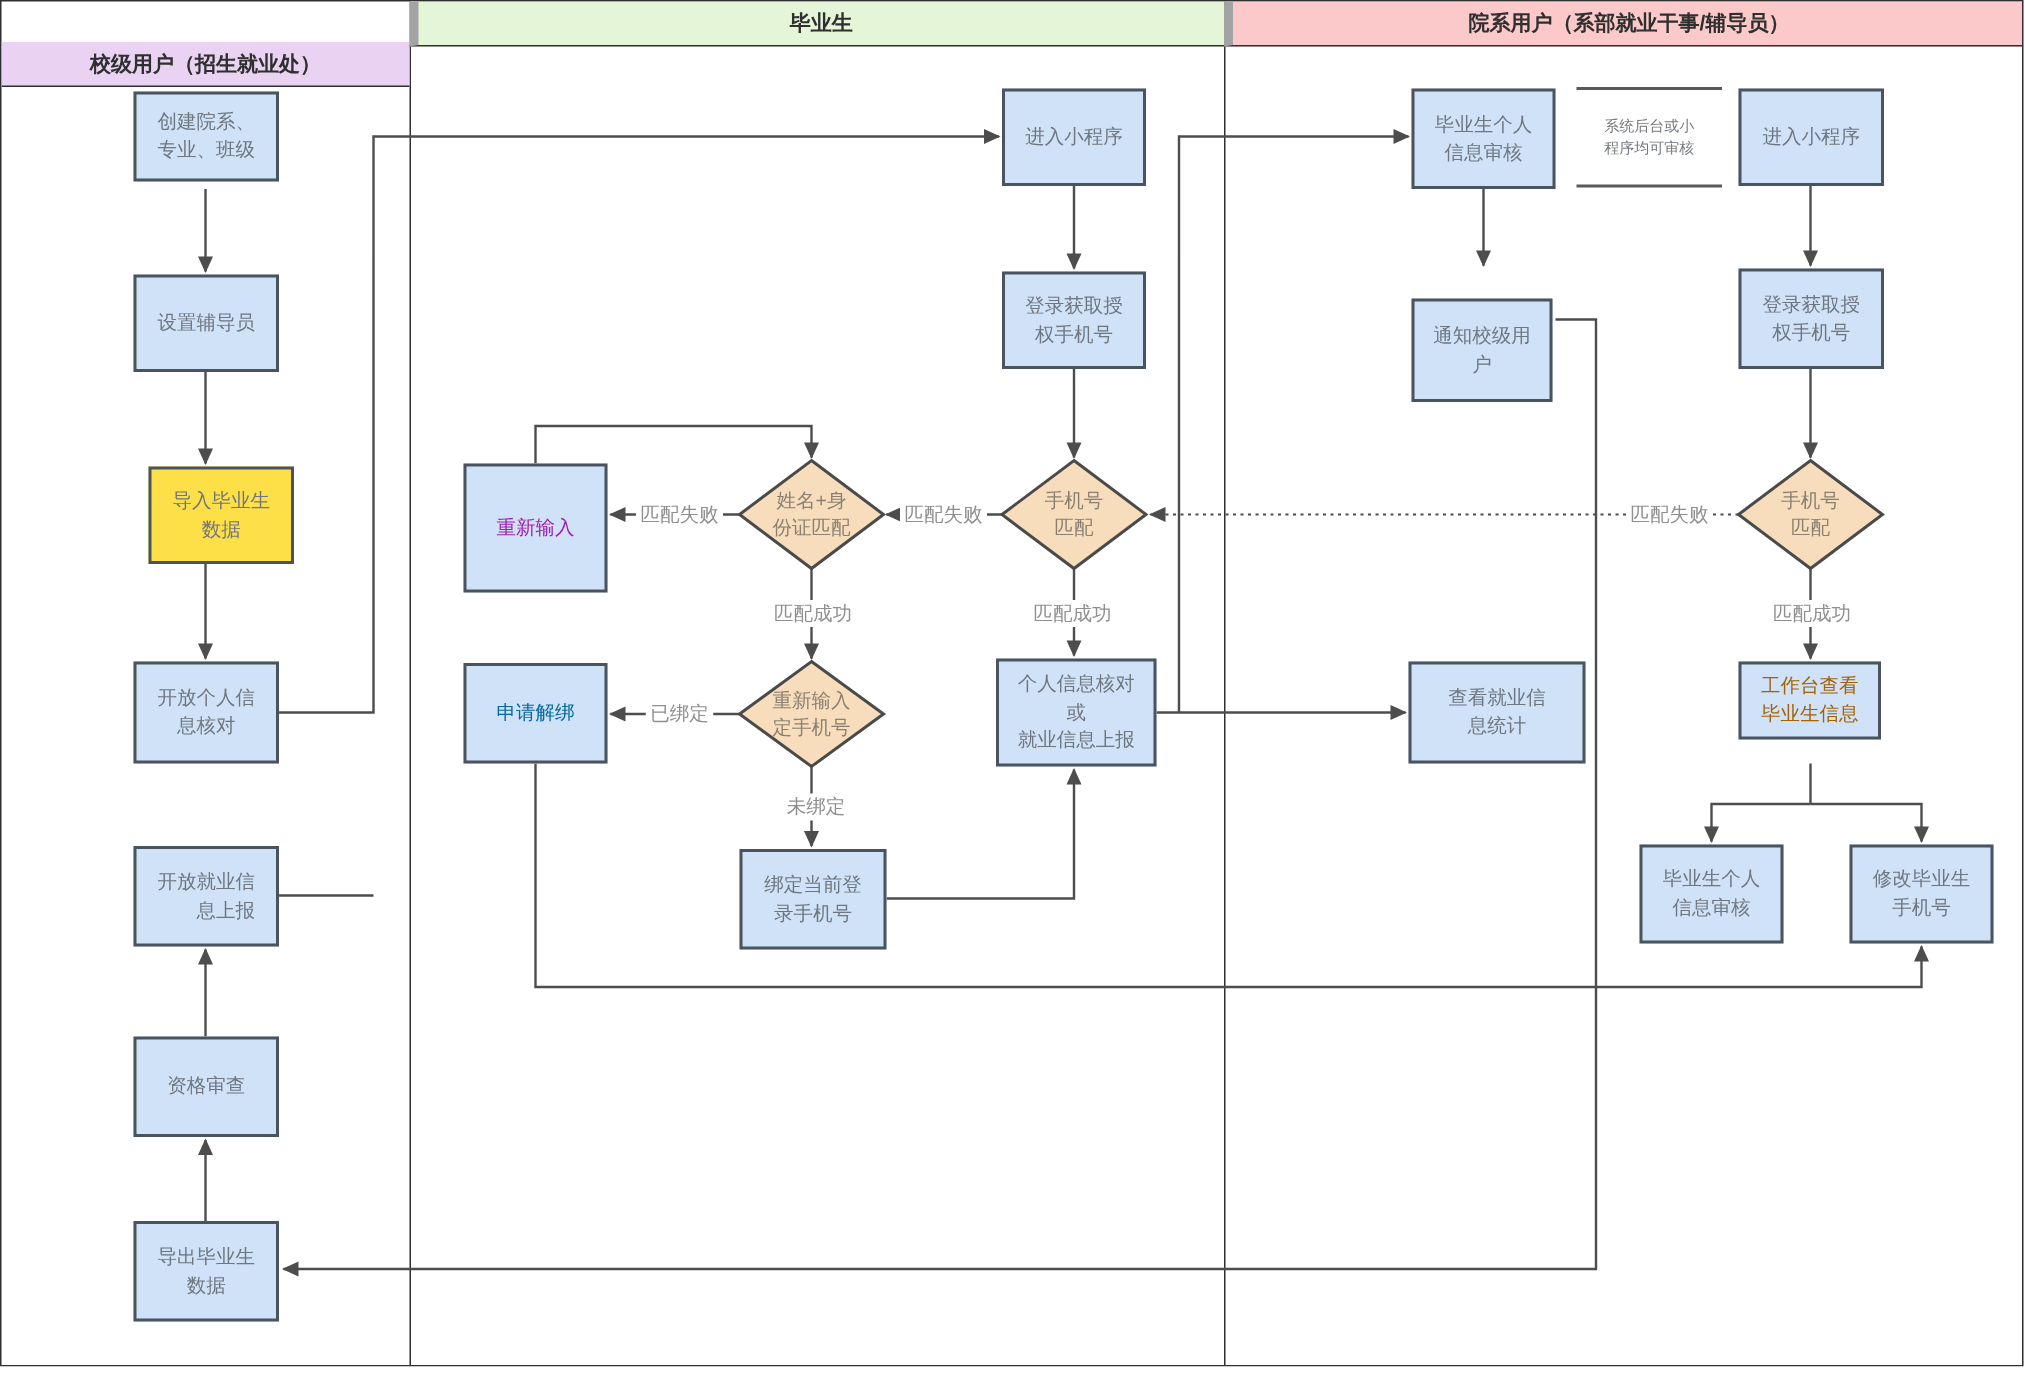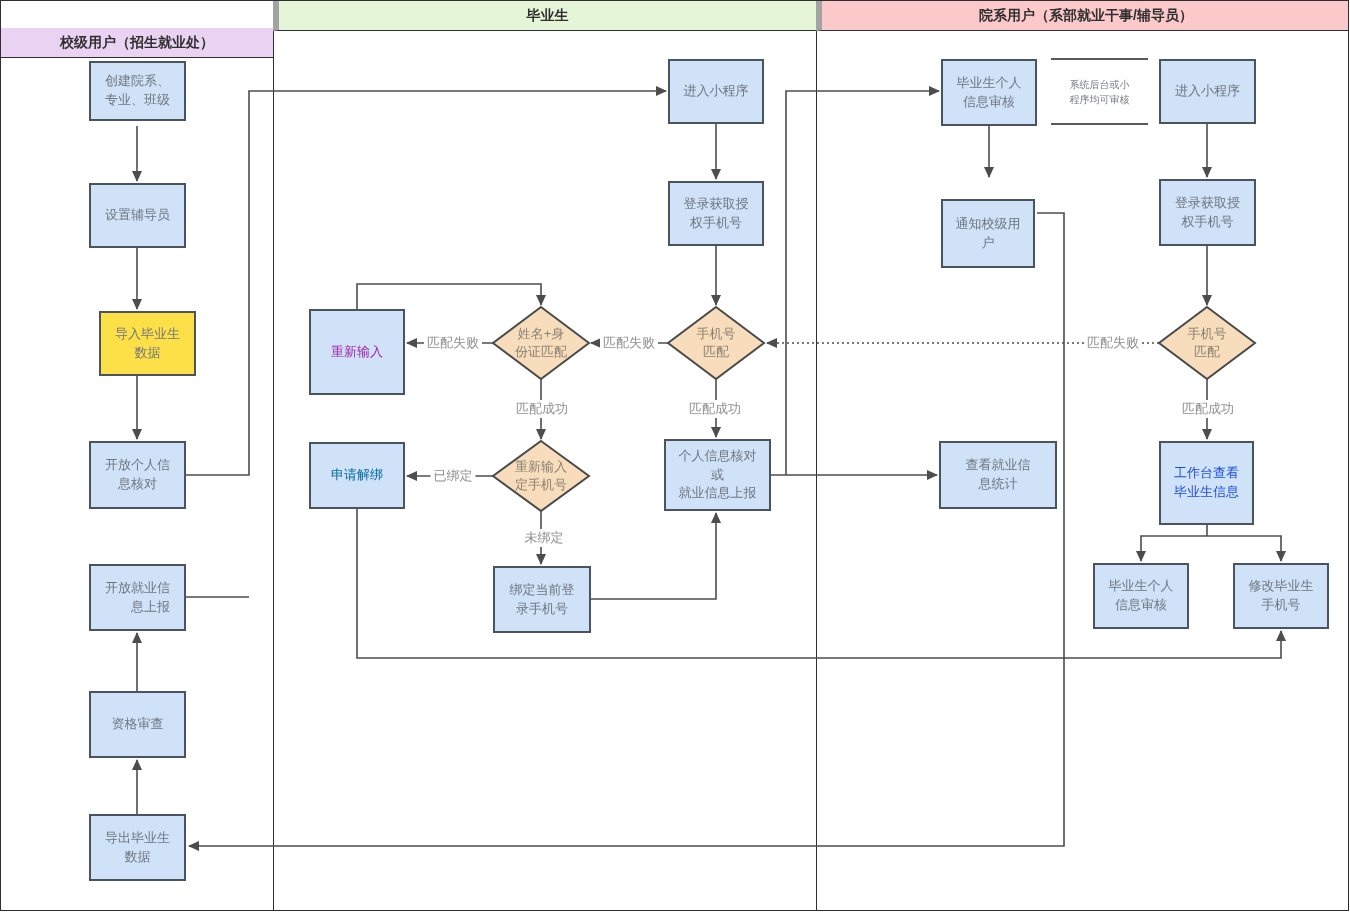--- a/index.html
+++ b/index.html
@@ -132,21 +132,21 @@
 信息审核</div>
   <div class="note" style="left:1050px;top:57px;width:97px;height:67px">系统后台或小
 程序均可审核</div>
   <div class="node" style="left: 1158px; top: 58px; width: 97px; height: 65px; background: rgb(207, 226, 247); border-color: rgb(73, 84, 95); color: rgb(111, 118, 128);">进入小程序</div>
   <div class="node" style="left: 940px; top: 178px; width: 94px; height: 69px; background: rgb(207, 226, 247); border-color: rgb(73, 84, 95); color: rgb(111, 118, 128); margin-top: 20px;">通知校级用
 户</div>
   <div class="node" style="left: 1158px; top: 178px; width: 97px; height: 67px; background: rgb(207, 226, 247); border-color: rgb(73, 84, 95); color: rgb(111, 118, 128);">登录获取授
 权手机号</div>
   <div class="node" style="left: 938px; top: 440px; width: 118px; height: 68px; background: rgb(207, 226, 247); border-color: rgb(73, 84, 95); color: rgb(111, 118, 128);">查看就业信
 息统计</div>
-  <div class="node" style="left: 1158px; top: 440px; width: 95px; height: 84px; background: rgb(207, 226, 247); border-color: rgb(73, 84, 95); color: #1d4ed8;">工作台查看
+  <div class="node" style="left: 1158px; top: 440px; width: 95px; height: 52px; background: rgb(207, 226, 247); border-color: rgb(73, 84, 95); color: #a16207;">工作台查看
 毕业生信息</div>
   <div class="node" style="left: 1092px; top: 562px; width: 96px; height: 66px; background: rgb(207, 226, 247); border-color: rgb(73, 84, 95); color: rgb(111, 118, 128);">毕业生个人
 信息审核</div>
   <div class="node" style="left: 1232px; top: 562px; width: 96px; height: 66px; background: rgb(207, 226, 247); border-color: rgb(73, 84, 95); color: rgb(111, 118, 128);">修改毕业生
 手机号</div>
 
   <div class="dlabel" style="left:492px;top:308px;width:96px;height:68px">姓名+身
 份证匹配</div>
   <div class="dlabel" style="left:667px;top:308px;width:96px;height:68px">手机号
 匹配</div>

